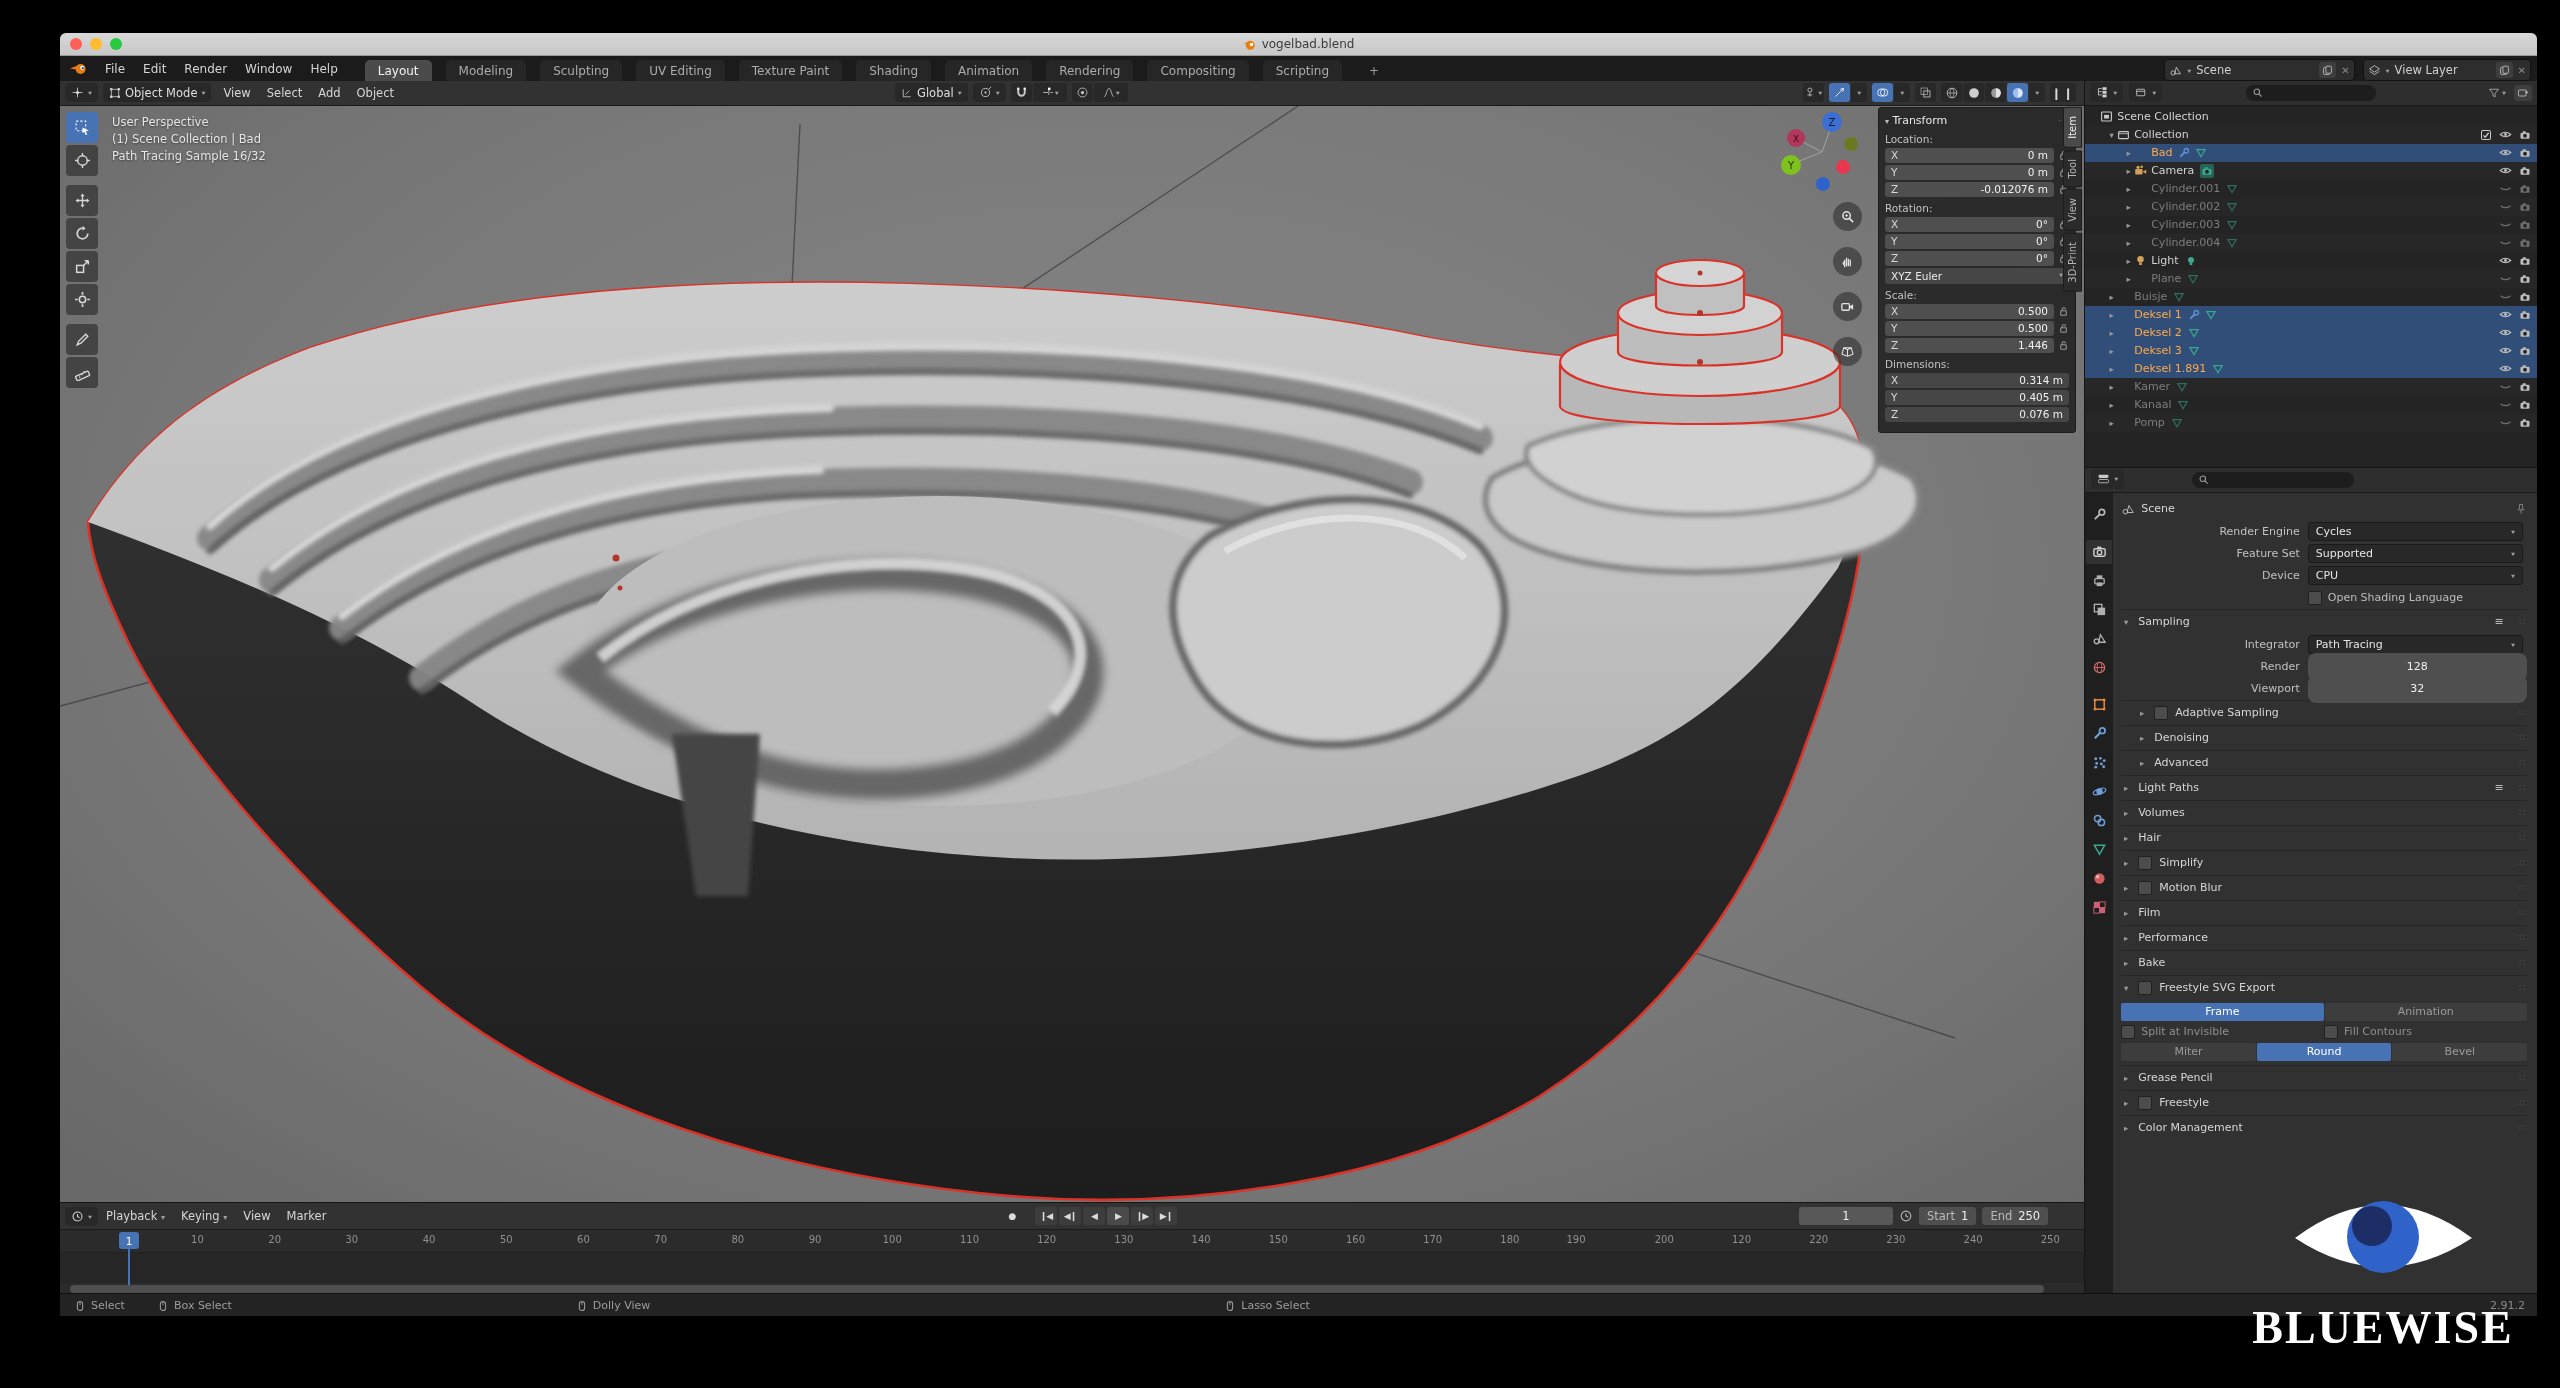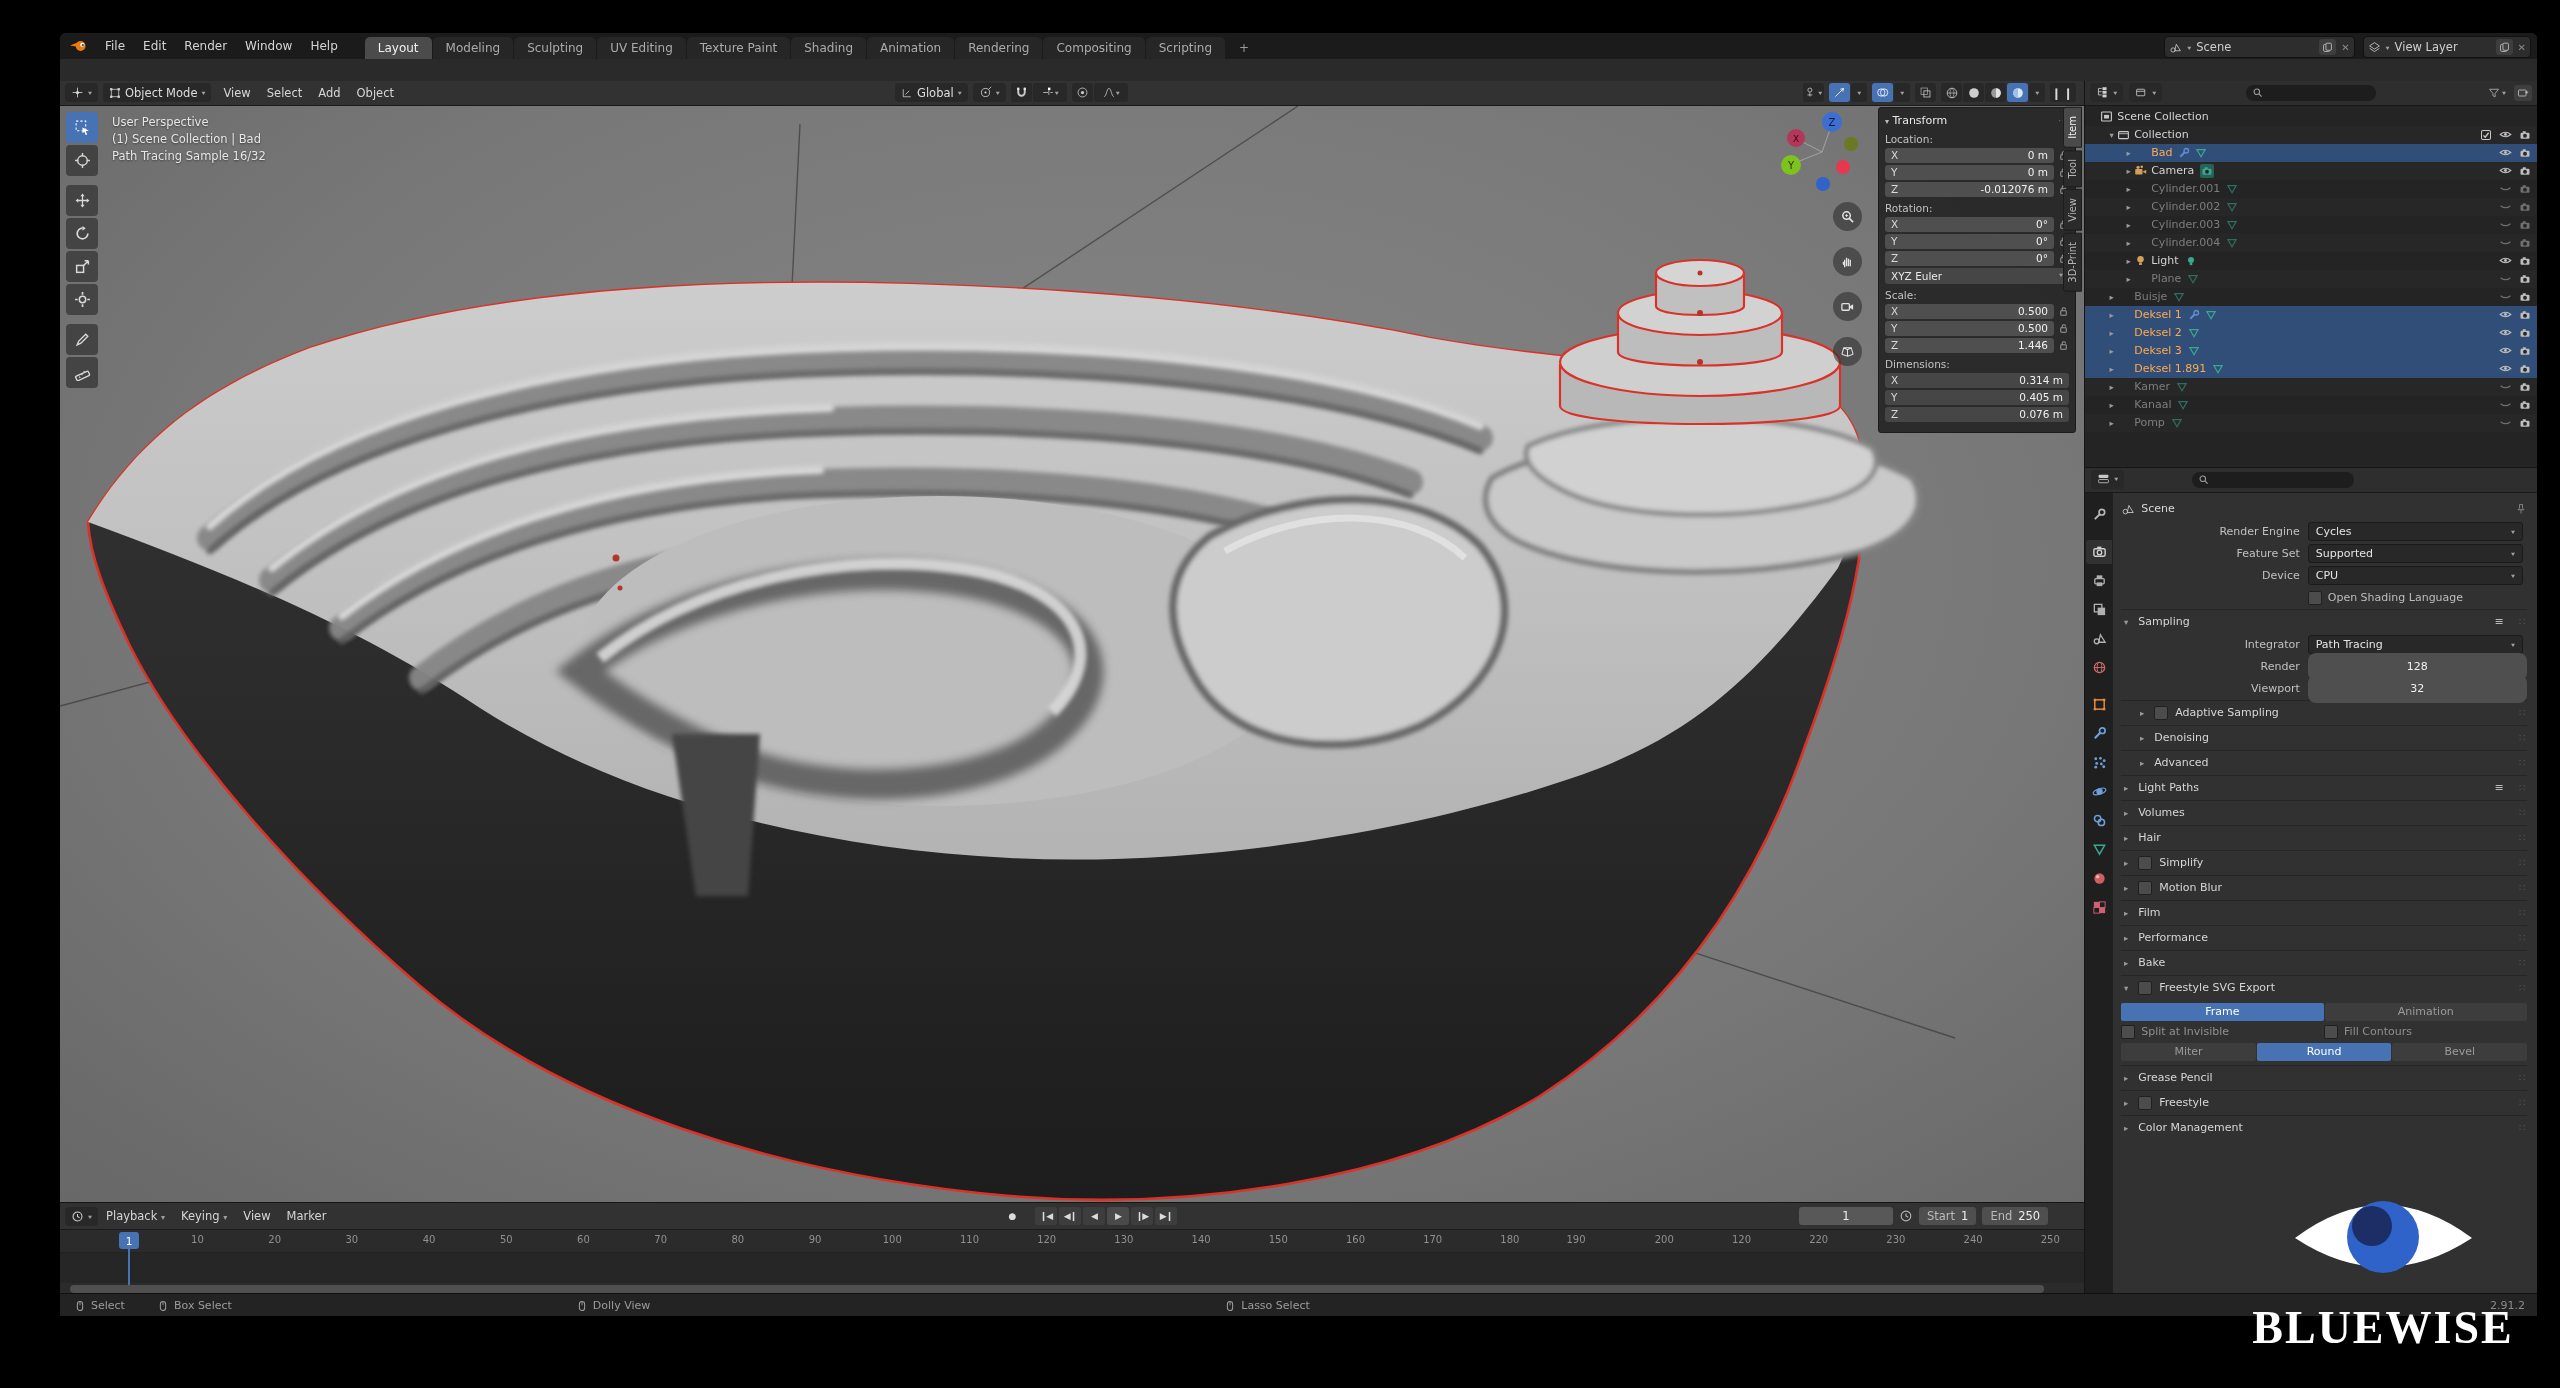--- a/index.html
+++ b/index.html
@@ -9,21 +9,21 @@
           box-shadow:0 10px 40px rgba(0,0,0,.8);border-radius:6px 6px 0 0;overflow:hidden;}
   
   .titlebar{height:22px;background:linear-gradient(#d8d8d8,#c7c7c7);display:flex;align-items:center;position:relative;border-bottom:1px solid #9a9a9a;}
   .lights{display:flex;gap:8px;margin-left:10px;}
   .light{width:12px;height:12px;border-radius:50%;}
   .title-center{position:absolute;left:0;right:0;text-align:center;color:#3c3c3c;font-size:12px;display:flex;justify-content:center;align-items:center;gap:6px;}
   
   .topbar{height:26px;background:#1b1b1b;display:flex;align-items:center;font-size:12px;color:#d4d4d4;position:relative;}
   .blogo{width:18px;height:14px;margin:0 8px 0 10px;}
   .menu{padding:3px 9px;border-radius:4px;cursor:default;}
-  .wtabs{display:flex;margin-left:18px;align-items:flex-end;height:26px;gap:1px;}
+  .wtabs{display:flex;margin-left:18px;align-items:flex-end;height:26px;gap:14px;}
   .wtab{padding:4px 13px;background:#262626;color:#ababab;border-radius:5px 5px 0 0;font-size:12px;}
   .wtab.active{background:#4b4b4b;color:#f0f0f0;}
   .wtab.plus{background:transparent;color:#9a9a9a;}
   .tb-right{position:absolute;right:6px;top:3px;display:flex;gap:8px;}
   .id-field{display:flex;align-items:center;background:#2d2d2d;border:1px solid #111;border-radius:4px;height:20px;padding:0 4px;gap:5px;font-size:11.5px;color:#cfcfcf;}
   .id-field .xbtn{color:#8a8a8a;font-size:10px;}
   .chip{background:#3e3e3e;border-radius:3px;padding:0 3px;height:16px;display:flex;align-items:center;}
   
   .main{position:absolute;top:48px;left:0;width:2477px;height:1212px;display:flex;}
   .leftcol{width:2025px;display:flex;flex-direction:column;}
@@ -125,20 +125,35 @@
   
   .logo{position:absolute;left:2228px;top:1190px;width:310px;height:190px;display:flex;flex-direction:column;align-items:center;z-index:50;}
   .logo-text{font-family:"Liberation Serif","DejaVu Serif",serif;font-weight:bold;font-size:46px;color:#fff;letter-spacing:2px;margin-top:15px;}
   svg.ic{display:block;}
 </style>
 </head>
 <body>
 
 <div class="window">
 
+  <div class="titlebar">
+    <div class="lights">
+      <div class="light" style="background:#ff5f57"></div>
+      <div class="light" style="background:#febc2e"></div>
+      <div class="light" style="background:#28c840"></div>
+    </div>
+    <div class="title-center">
+      <svg class="ic" width="13" height="13" viewBox="0 0 16 16">
+          <circle cx="9" cy="9" r="5.5" fill="#e87d0d"></circle>
+          <circle cx="10.5" cy="8" r="2.2" fill="#fff"></circle>
+          <path d="M1 7 L8 4 L6 8 Z" fill="#e87d0d"></path>
+        </svg>
+      <span>vogelbad.blend</span>
+    </div>
+  </div>
 
   <div class="topbar">
     <svg class="blogo ic" viewBox="0 0 22 16">
         <circle cx="13" cy="8" r="6" fill="#e87d0d"></circle>
         <circle cx="15" cy="6.5" r="2.6" fill="#fff"></circle>
         <circle cx="15.6" cy="7" r="1.4" fill="#2a4d8f"></circle>
         <path d="M0 7.5 L10 3.5 L7.5 8.5 Z" fill="#e87d0d"></path>
       </svg>
     <div id="topbar-menus" style="display:flex">
         <div class="menu">File</div>

